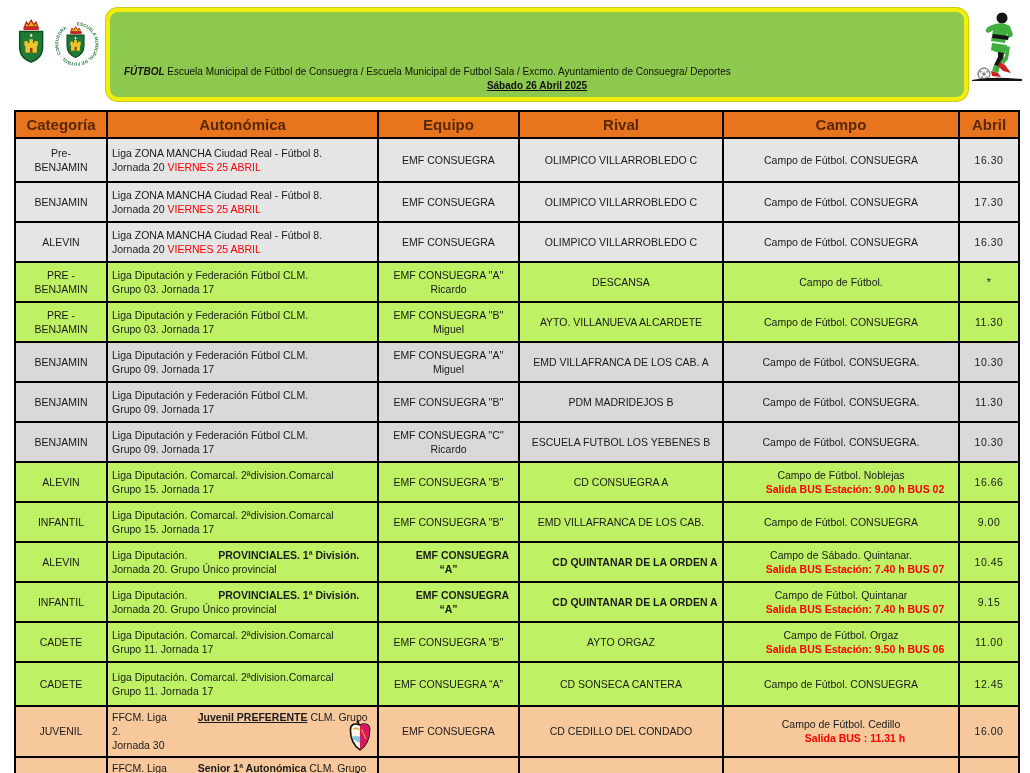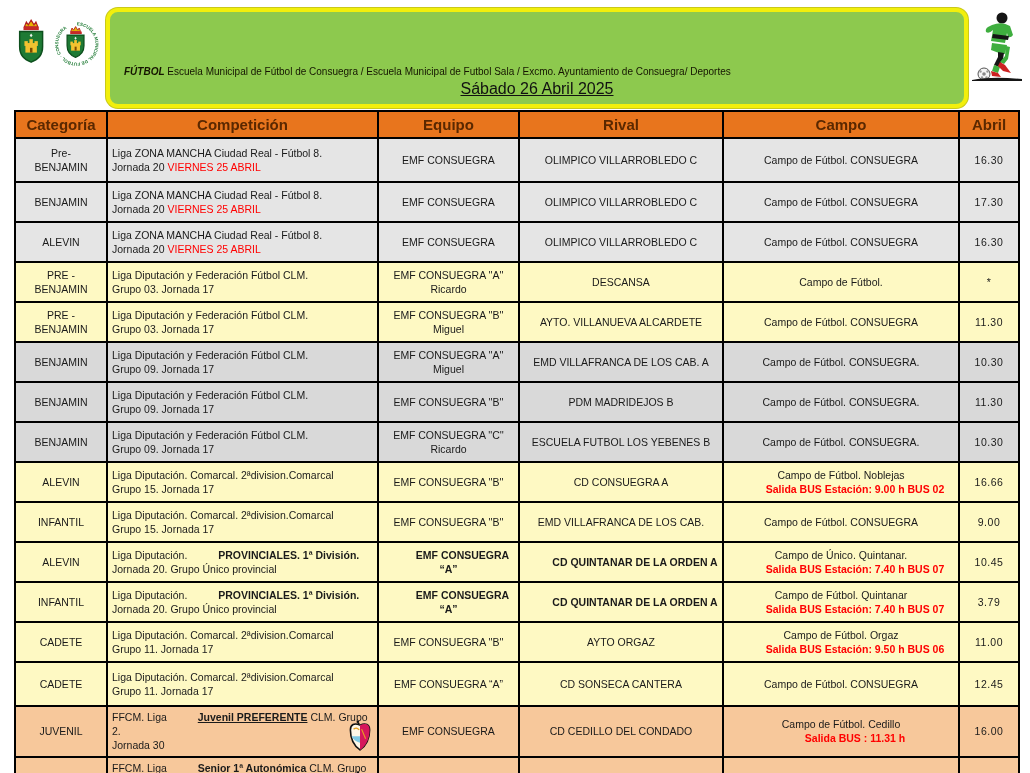--- a/index.html
+++ b/index.html
@@ -9,21 +9,21 @@
   }
   
   .topbar{position:absolute;top:8px;left:12px;width:1014px;height:88px;display:flex;align-items:flex-start;}
   .crests{display:flex;align-items:center;gap:2px;padding-top:8px;width:90px;flex:0 0 auto;}
   .banner{
     flex:1 1 auto;margin-left:4px;background:#8dc94e;border:4px solid #f2ef0c;border-radius:12px;
     padding:7px 14px 6px 14px;box-shadow:0 0 0 1px #c9c91a;min-height:42px;
   }
   .banner-line1{font-size:10px;color:#151500;white-space:nowrap;margin-top:47px;}
   .banner-line1 .t-bold{font-weight:bold;font-style:italic;}
-  .banner-date{text-align:center;font-weight:normal;text-decoration:underline;font-size:16px;color:#111;margin-top:3px;}
+  .banner-date{text-align:center;font-weight:bold;text-decoration:underline;font-size:10px;color:#111;margin-top:3px;}
   .player{width:56px;flex:0 0 auto;padding-top:2px;margin-left:2px;}
   
   table.sched{
     position:absolute;left:14px;top:110px;width:1004px;border-collapse:collapse;table-layout:fixed;
   }
   table.sched th{
     background:#e8751d;color:#5a2800;font-weight:bold;font-size:15px;
     border:2px solid #000;padding:4px 2px;text-align:center;
   }
   table.sched td{
@@ -34,21 +34,21 @@
   td.equipo,td.rival,td.campo{text-align:center;white-space:pre-line;}
   td.hora{text-align:center;font-size:17px;letter-spacing:0.5px;}
   tr.h42 td{height:36px;}
   tr.h38 td{height:32px;}
   .b{font-weight:bold;padding-left:28px;}
   .u{text-decoration:underline;}
   .red{color:#ff0000;text-align:right;}
   .redb{color:#ff0000;font-weight:bold;}
   .bg-green{background:#e5e5e5;}
   .bg-gray{background:#d9d9d9;}
-  .bg-white{background:#fef9c3;margin-left:19px;}
+  .bg-white{background:#bef264;margin-left:19px;}
   .bg-orange{background:#f7c89b;}
   .badge{position:absolute;right:5px;top:50%;transform:translateY(-50%);}
 </style>
 </head>
 <body>
 
 <div class="topbar">
   <div class="crests">
 
     <svg width="40" height="54" viewBox="0 0 40 54">
@@ -114,21 +114,21 @@
     <col style="width:92px">
       <col style="width:271px">
       <col style="width:141px">
     <col style="width:204px">
       <col style="width:236px">
       <col style="width:60px">
   </colgroup>
   <thead>
     <tr id="header-row">
         <th>Categoría</th>
-        <th>Competición</th>
+        <th>Autonómica</th>
         <th>Equipo</th>
         <th>Rival</th>
         <th>Campo</th>
         <th>Abril</th>
       </tr>
   </thead>
   <tbody id="table-body">
       <tr class="bg-green h42">
         <td class="cat">Pre-
 BENJAMIN</td>
@@ -226,33 +226,33 @@
         <td class="rival"><span>EMD VILLAFRANCA DE LOS CAB.</span></td>
         <td class="campo"><span>Campo de Fútbol.  CONSUEGRA</span></td>
         <td class="hora">9.00</td>
       </tr>
       <tr class="bg-white h38">
         <td class="cat">ALEVIN</td>
         <td class="comp"><span>Liga Diputación. </span><span class="b">PROVINCIALES.  1ª División.</span><span>
 Jornada 20. Grupo Único provincial</span></td>
         <td class="equipo"><span class="b">EMF CONSUEGRA “A”</span></td>
         <td class="rival"><span class="b">CD QUINTANAR DE LA ORDEN A</span></td>
-        <td class="campo"><span>Campo de Único. Quintanar.
+        <td class="campo"><span>Campo de Sábado. Quintanar.
 </span><span class="b redb">Salida BUS Estación: 7.40 h BUS 07</span></td>
         <td class="hora">10.45</td>
       </tr>
       <tr class="bg-white h38">
         <td class="cat">INFANTIL</td>
         <td class="comp"><span>Liga Diputación. </span><span class="b">PROVINCIALES.  1ª División.</span><span>
 Jornada 20. Grupo Único provincial</span></td>
         <td class="equipo"><span class="b">EMF CONSUEGRA “A”</span></td>
         <td class="rival"><span class="b">CD QUINTANAR DE LA ORDEN A</span></td>
         <td class="campo"><span>Campo de Fútbol. Quintanar
 </span><span class="b redb">Salida BUS Estación: 7.40 h BUS 07</span></td>
-        <td class="hora">3.79</td>
+        <td class="hora">9.15</td>
       </tr>
       <tr class="bg-white h38">
         <td class="cat">CADETE</td>
         <td class="comp"><span>Liga Diputación. Comarcal.  2ªdivision.Comarcal
 Grupo 11. Jornada 17</span></td>
         <td class="equipo"><span>EMF CONSUEGRA ''B''</span></td>
         <td class="rival"><span>AYTO ORGAZ</span></td>
         <td class="campo"><span>Campo de Fútbol. Orgaz
 </span><span class="b redb">Salida BUS Estación: 9.50 h BUS 06</span></td>
         <td class="hora">11.00</td>

